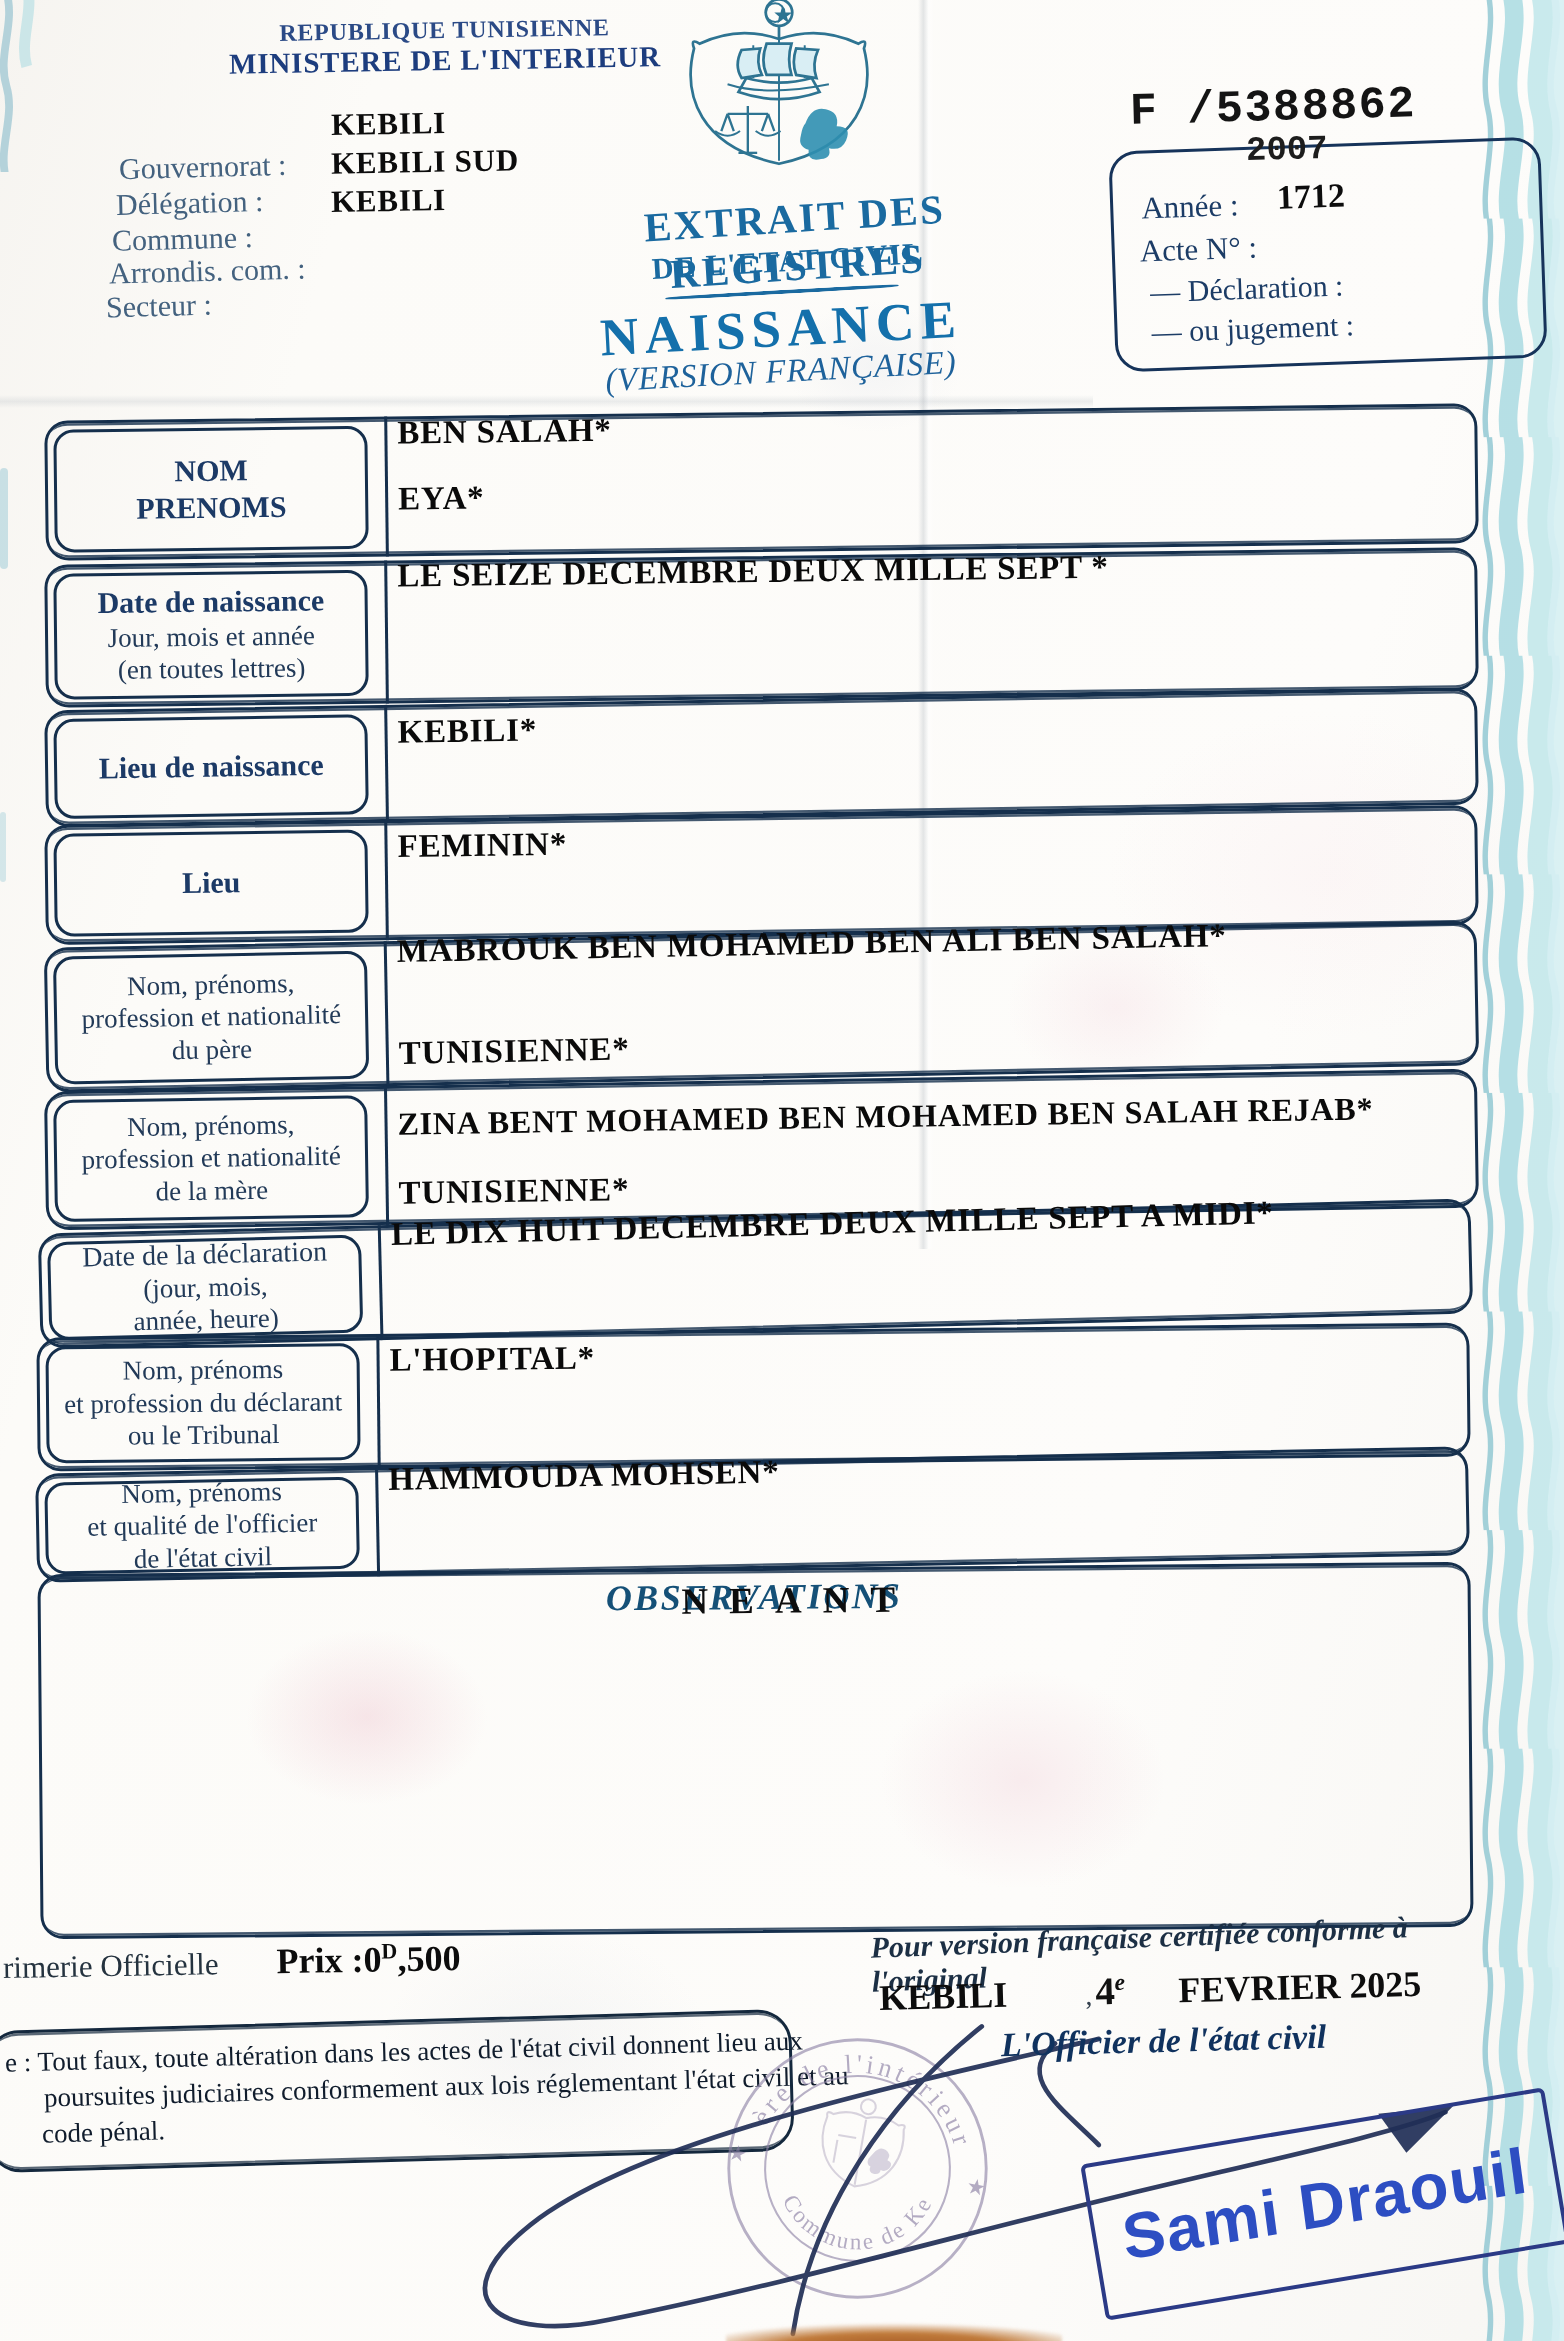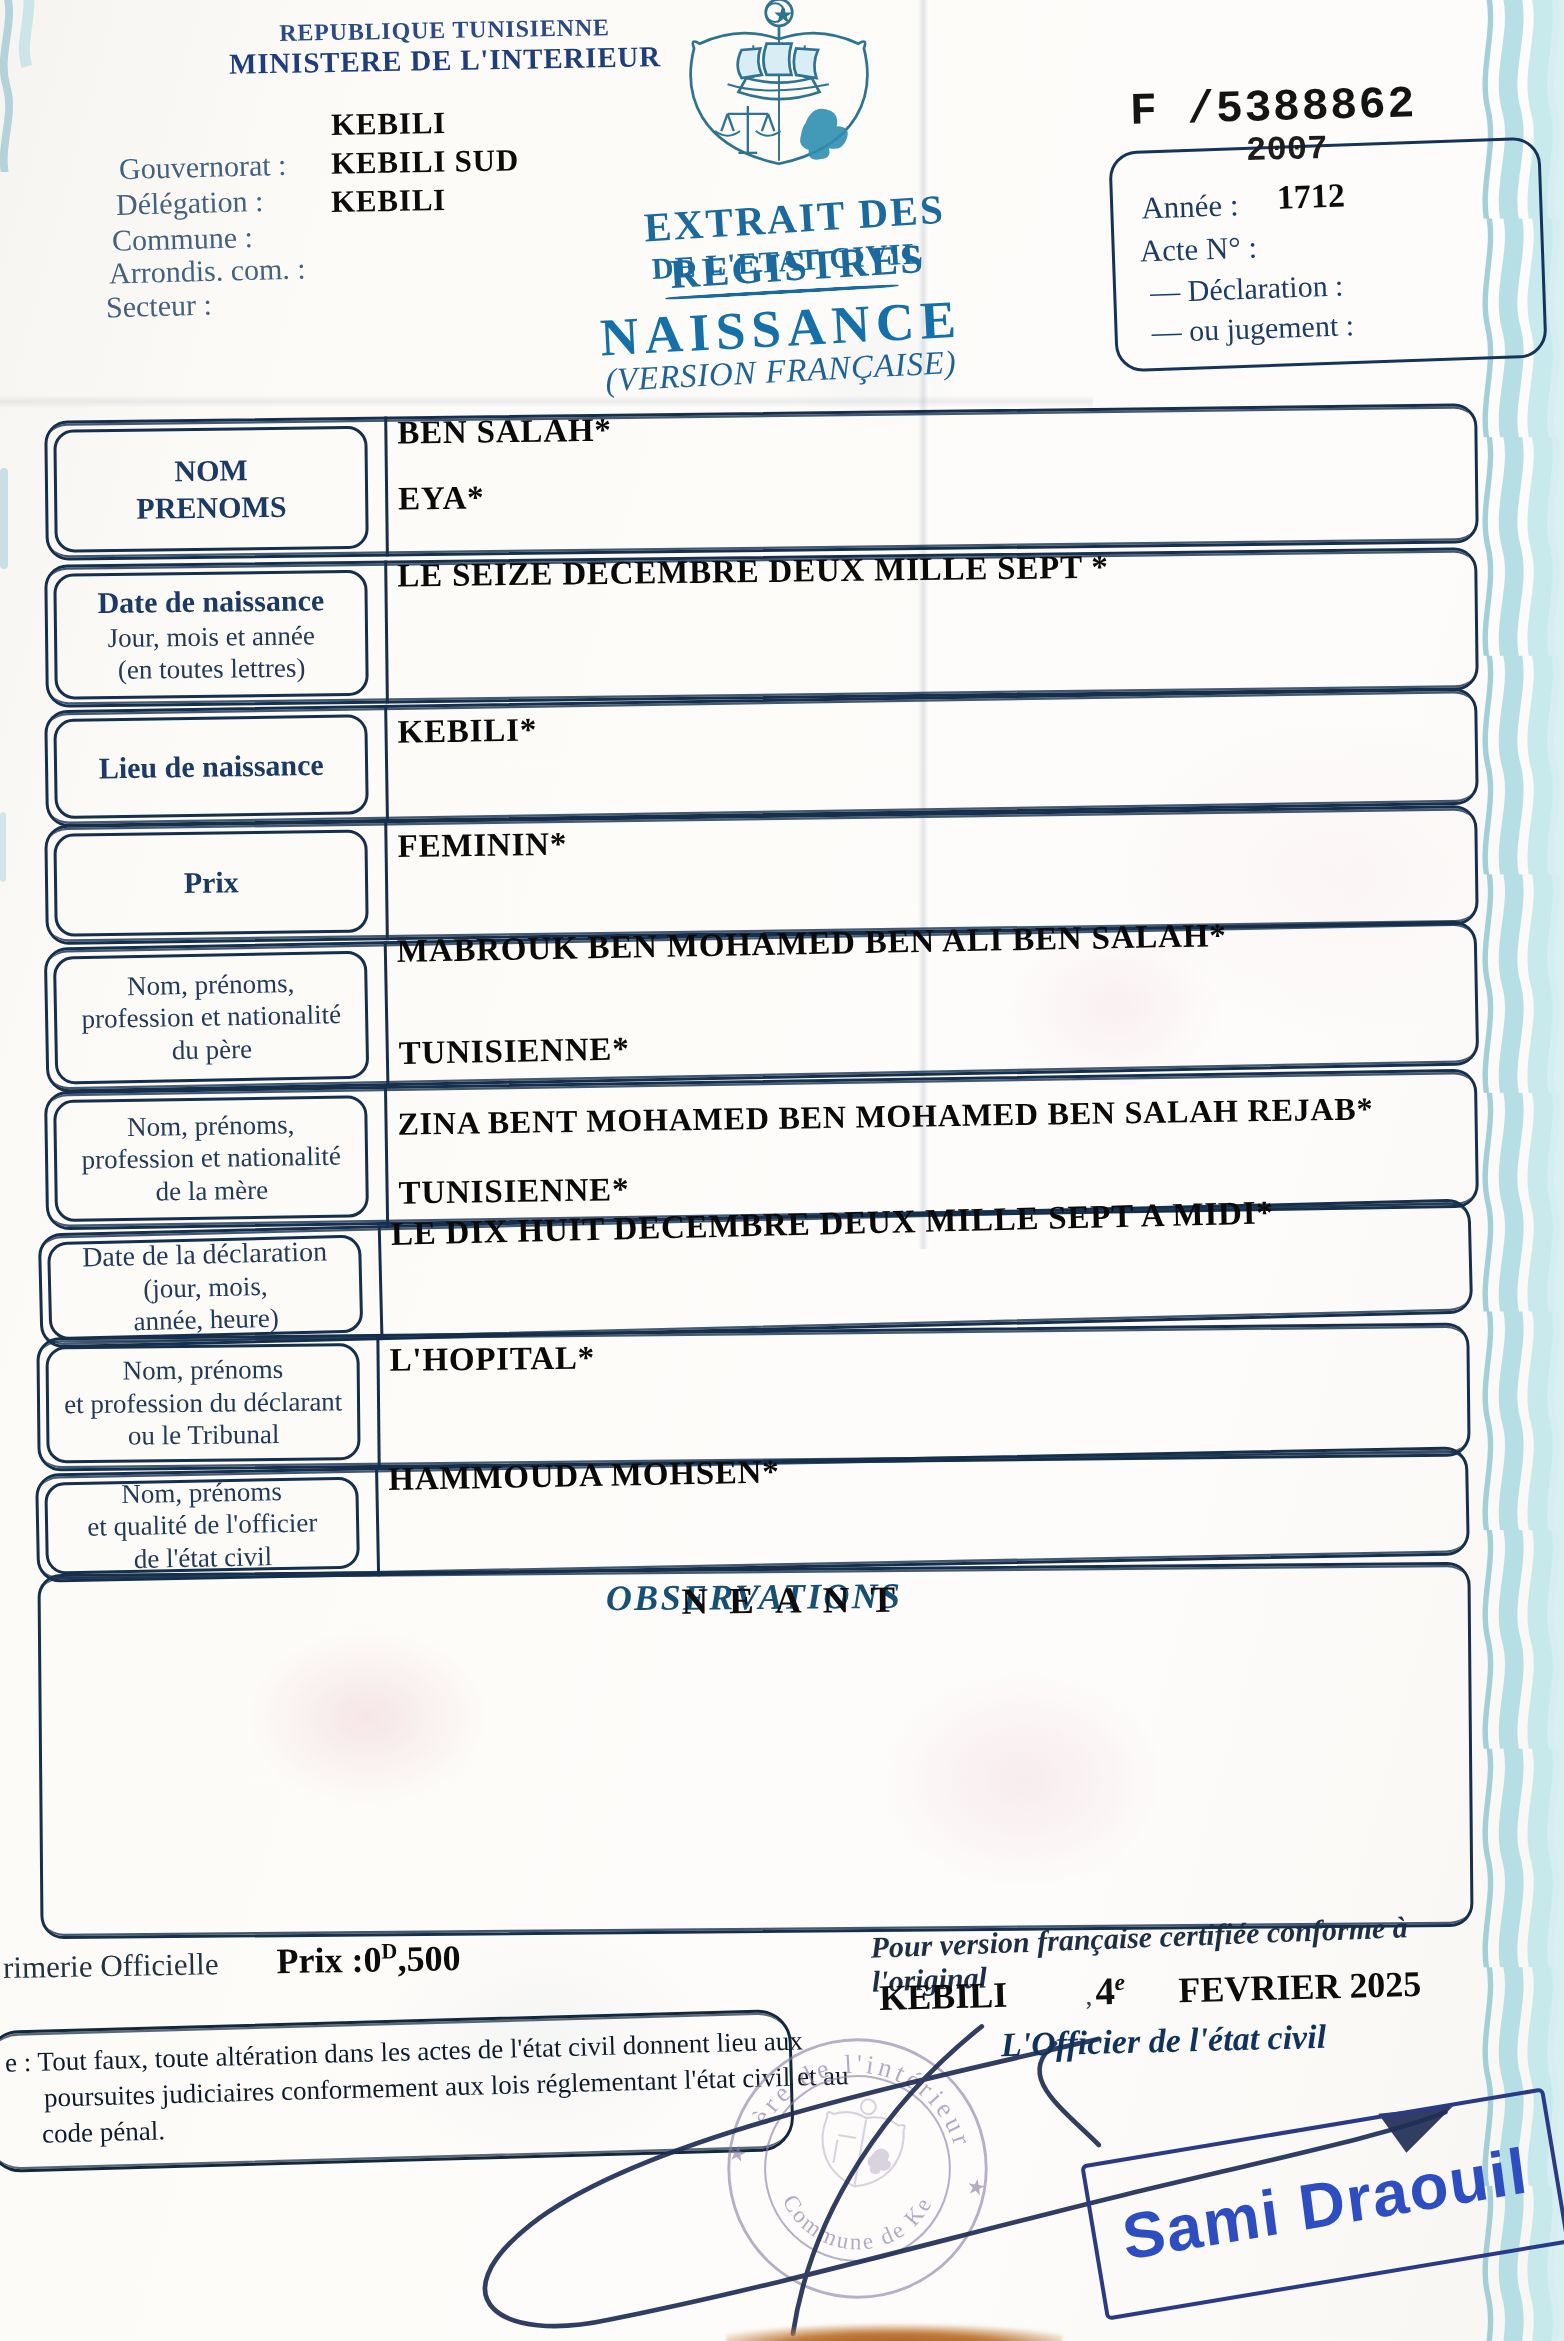--- a/index.html
+++ b/index.html
@@ -141,21 +141,21 @@
   <div class="row" style="top:699px;height:111px;transform:rotate(-0.9deg);">
     <div class="lblbox">
         <div class="lbl-b">Lieu de naissance</div>
       </div>
     <div class="divider"></div>
     <div class="val" style="top:6.2px;">KEBILI*</div>
   </div>
 
   <div class="row" style="top:815px;height:114px;transform:rotate(-0.8deg);">
     <div class="lblbox">
-        <div class="lbl-b">Prix</div>
+        <div class="lbl-b">Lieu</div>
       </div>
     <div class="divider"></div>
     <div class="val" style="top:4.7px;">FEMININ*</div>
   </div>
 
   <div class="row" style="top:934px;height:139px;transform:rotate(-1.1deg);">
     <div class="lblbox">
         <div class="lbl-n pre">Nom, prénoms,
 profession et nationalité
 du père</div>

